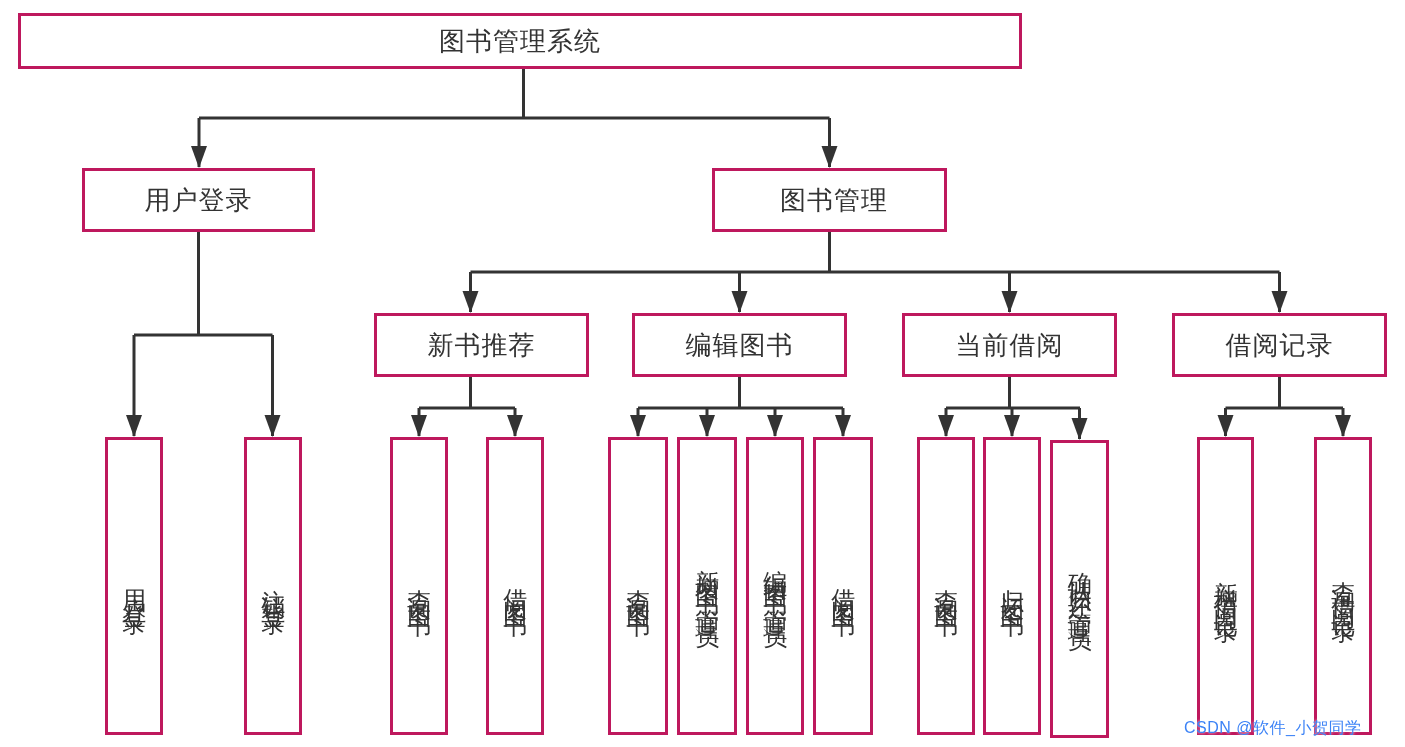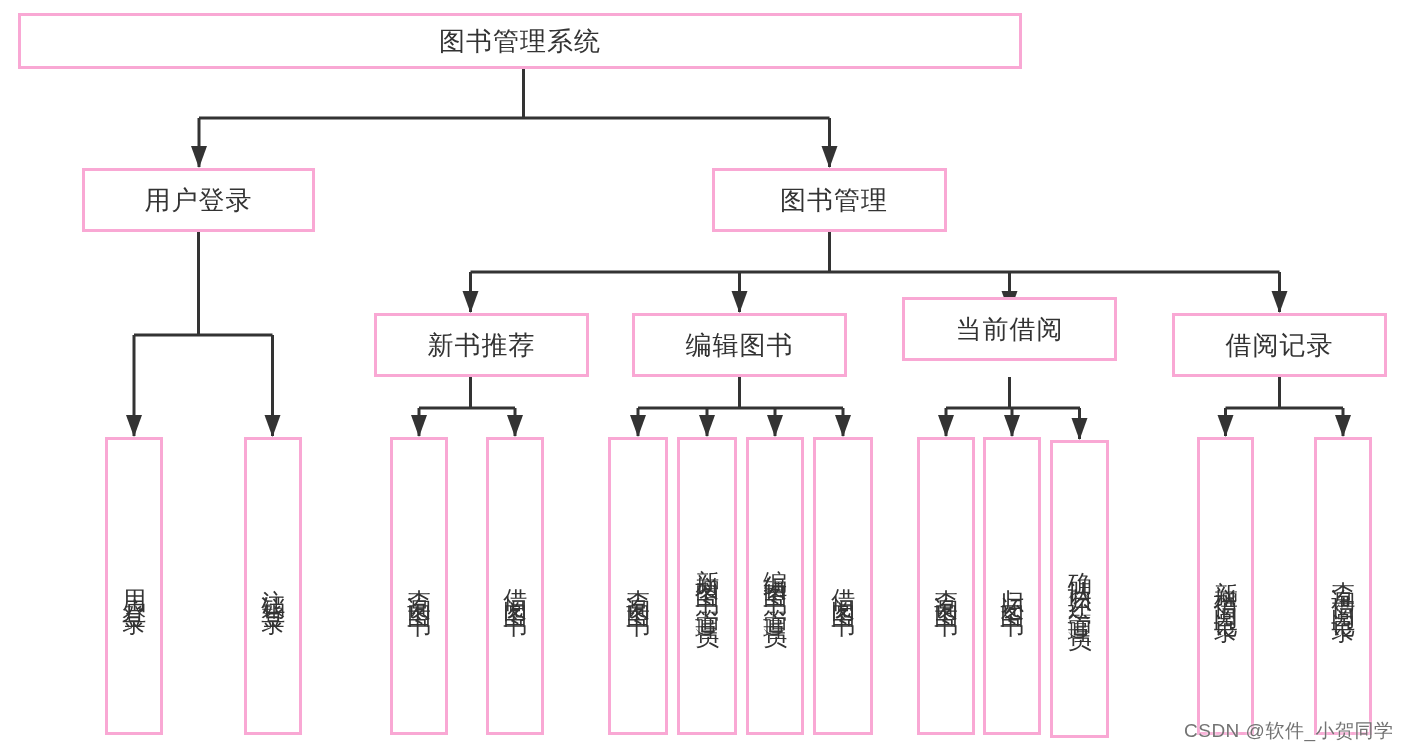--- a/index.html
+++ b/index.html
@@ -17,21 +17,21 @@
   }
   .connectors {
     position: absolute;
     left: 0;
     top: 0;
     z-index: 1;
   }
   .box {
     position: absolute;
     background: #ffffff;
-    border: 3px solid #f9a8d4;
+    border: 3px solid #be185d;
     box-sizing: border-box;
     display: flex;
     align-items: center;
     justify-content: center;
     color: #333333;
     z-index: 2;
   }
   .h-label {
     font-size: 26px;
     letter-spacing: 1px;
@@ -42,22 +42,22 @@
     text-orientation: mixed;
     font-size: 24px;
     letter-spacing: 8px;
     line-height: 1.1;
     white-space: nowrap;
   }
   .watermark {
     position: absolute;
     left: 1184px;
     top: 718px;
-    font-size: 19px;
-    color: #737373;
+    font-size: 16px;
+    color: #3b82f6;
     letter-spacing: 0.5px;
     white-space: nowrap;
     z-index: 3;
     text-shadow: 0 0 3px #ffffff;
   }
 </style>
 </head>
 <body>
 
 <div class="canvas">
@@ -110,21 +110,21 @@
   <div class="box" style="left:712px; top:168px; width:235px; height:64px;padding-left:9px;">
     <span class="h-label">图书管理</span>
   </div>
 
   <div class="box" style="left:363px; top:313px; width:215px; height:64px;margin-left:11px;">
     <span class="h-label">新书推荐</span>
   </div>
   <div class="box" style="left:632px; top:313px; width:215px; height:64px;">
     <span class="h-label">编辑图书</span>
   </div>
-  <div class="box" style="left:902px; top:297px; width:215px; height:64px;">
+  <div class="box" style="left:902px; top:313px; width:215px; height:64px;">
     <span class="h-label">当前借阅</span>
   </div>
   <div class="box" style="left:1172px; top:313px; width:215px; height:64px;">
     <span class="h-label">借阅记录</span>
   </div>
 
   <div class="box" style="left:105px; top:437px; width:58px; height:298px;">
     <span class="v-label">用户登录</span>
   </div>
   <div class="box" style="left:244px; top:437px; width:58px; height:298px;">

